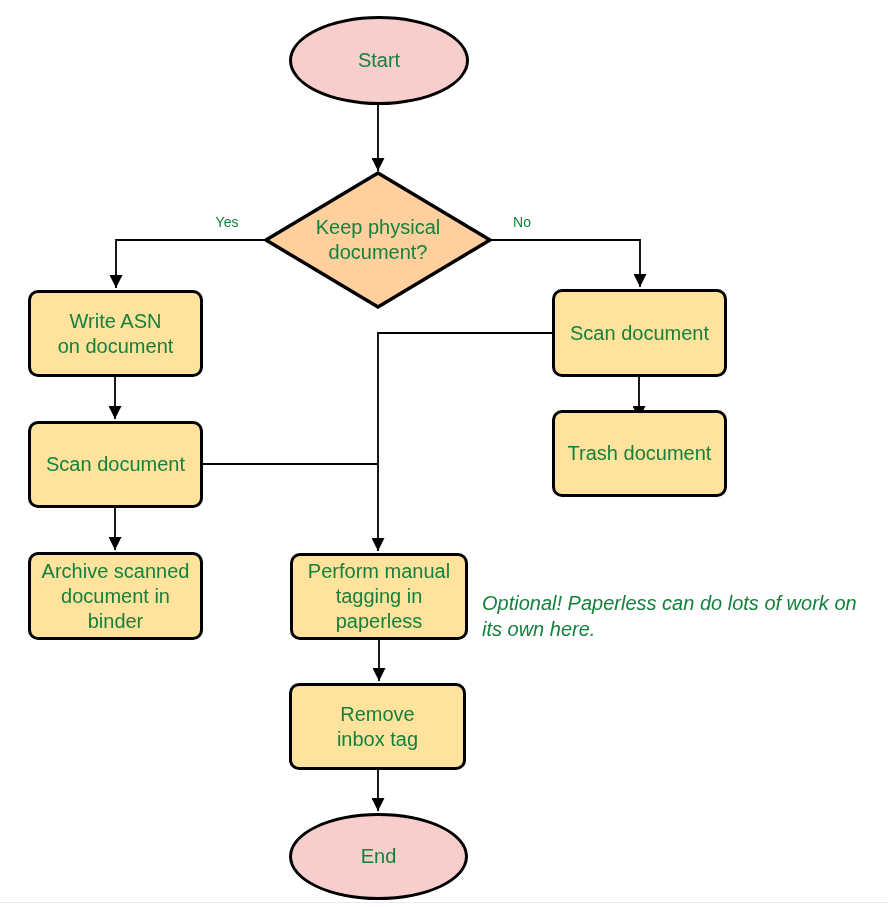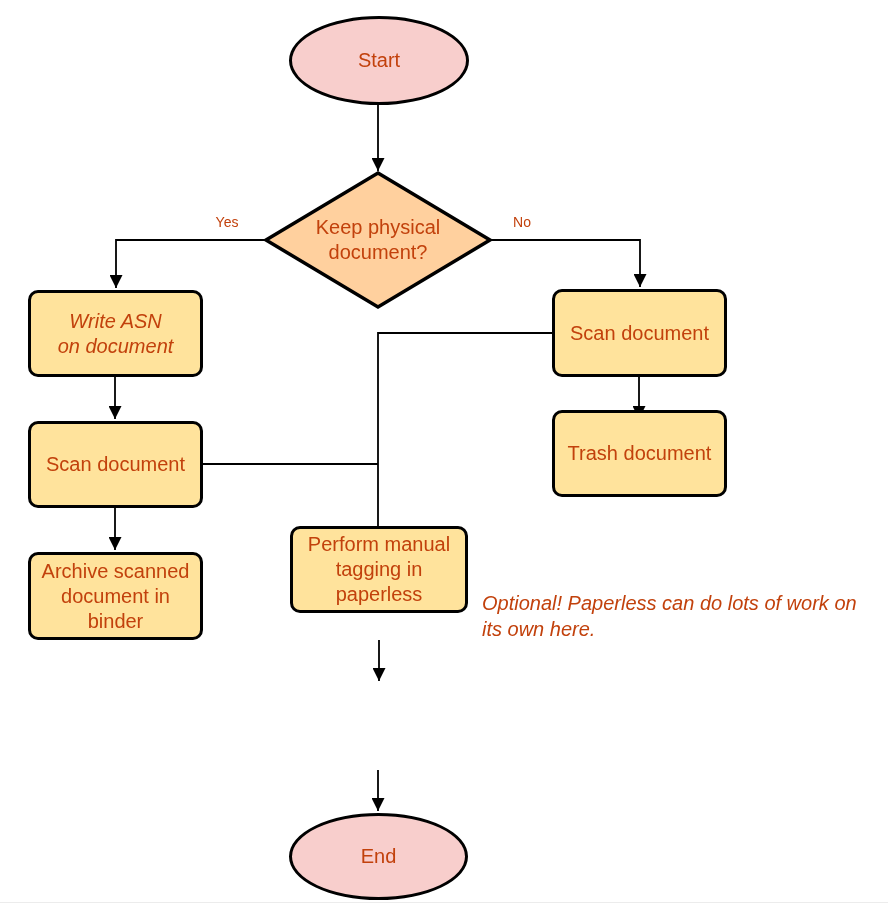--- a/index.html
+++ b/index.html
@@ -1,21 +1,21 @@
 <!DOCTYPE html>
 <html style="--terminal-fill: #f8cecc; --decision-fill: #ffd09e; --process-fill: #ffe39c; --stroke: #000000;"><head>
 <meta charset="utf-8">
 <style>
   html,body{margin:0;padding:0;background:#ffffff;}
   #canvas{
     position:relative;
     width:888px;height:907px;
     background:#ffffff;
     font-family:"Liberation Sans", sans-serif;
-    color:#c2410c;
+    color:#15803d;
     overflow:hidden;
   }
   #edges{position:absolute;left:0;top:0;width:888px;height:907px;}
   .node{
     position:absolute;
     box-sizing:border-box;
     display:flex;align-items:center;justify-content:center;
     text-align:center;
     font-size:20px;line-height:25px;
     white-space:pre-line;
@@ -91,37 +91,39 @@
   </svg>
 
   <div class="node terminal" style="left:289px;top:16px;width:180px;height:89px;">Start</div>
 
   <div class="diamond-label" style="left:278px;top:203px;width:200px;height:74px;">Keep physical
 document?</div>
 
   <div class="edge-label" style="left:202px;top:211px;width:50px;">Yes</div>
   <div class="edge-label" style="left:497px;top:211px;width:50px;">No</div>
 
-  <div class="node process" style="left:28px;top:290px;width:175px;height:87px;font-style:italic;">Write ASN
+  <div class="node process" style="left:28px;top:290px;width:175px;height:87px;">Write ASN
 on document</div>
 
   <div class="node process" style="left:28px;top:421px;width:175px;height:87px;">Scan document</div>
 
   <div class="node process" style="left:28px;top:552px;width:175px;height:88px;">Archive scanned
 document in
 binder</div>
 
   <div class="node process" style="left:552px;top:289px;width:175px;height:88px;">Scan document</div>
 
   <div class="node process" style="left:552px;top:410px;width:175px;height:87px;">Trash document</div>
 
-  <div class="node process" style="left:290px;top:526px;width:178px;height:87px;">Perform manual
+  <div class="node process" style="left:290px;top:553px;width:178px;height:87px;">Perform manual
 tagging in
 paperless</div>
 
+  <div class="node process" style="left:289px;top:683px;width:177px;height:87px;">Remove
+inbox tag</div>
 
   <div class="node terminal" style="left:289px;top:813px;width:179px;height:87px;">End</div>
 
   <div class="note" style="left:482px;top:590px;width:420px;">Optional! Paperless can do lots of work on
 its own here.</div>
 
   <div class="bottom-divider"></div>
 </div>
 
 </body></html>

